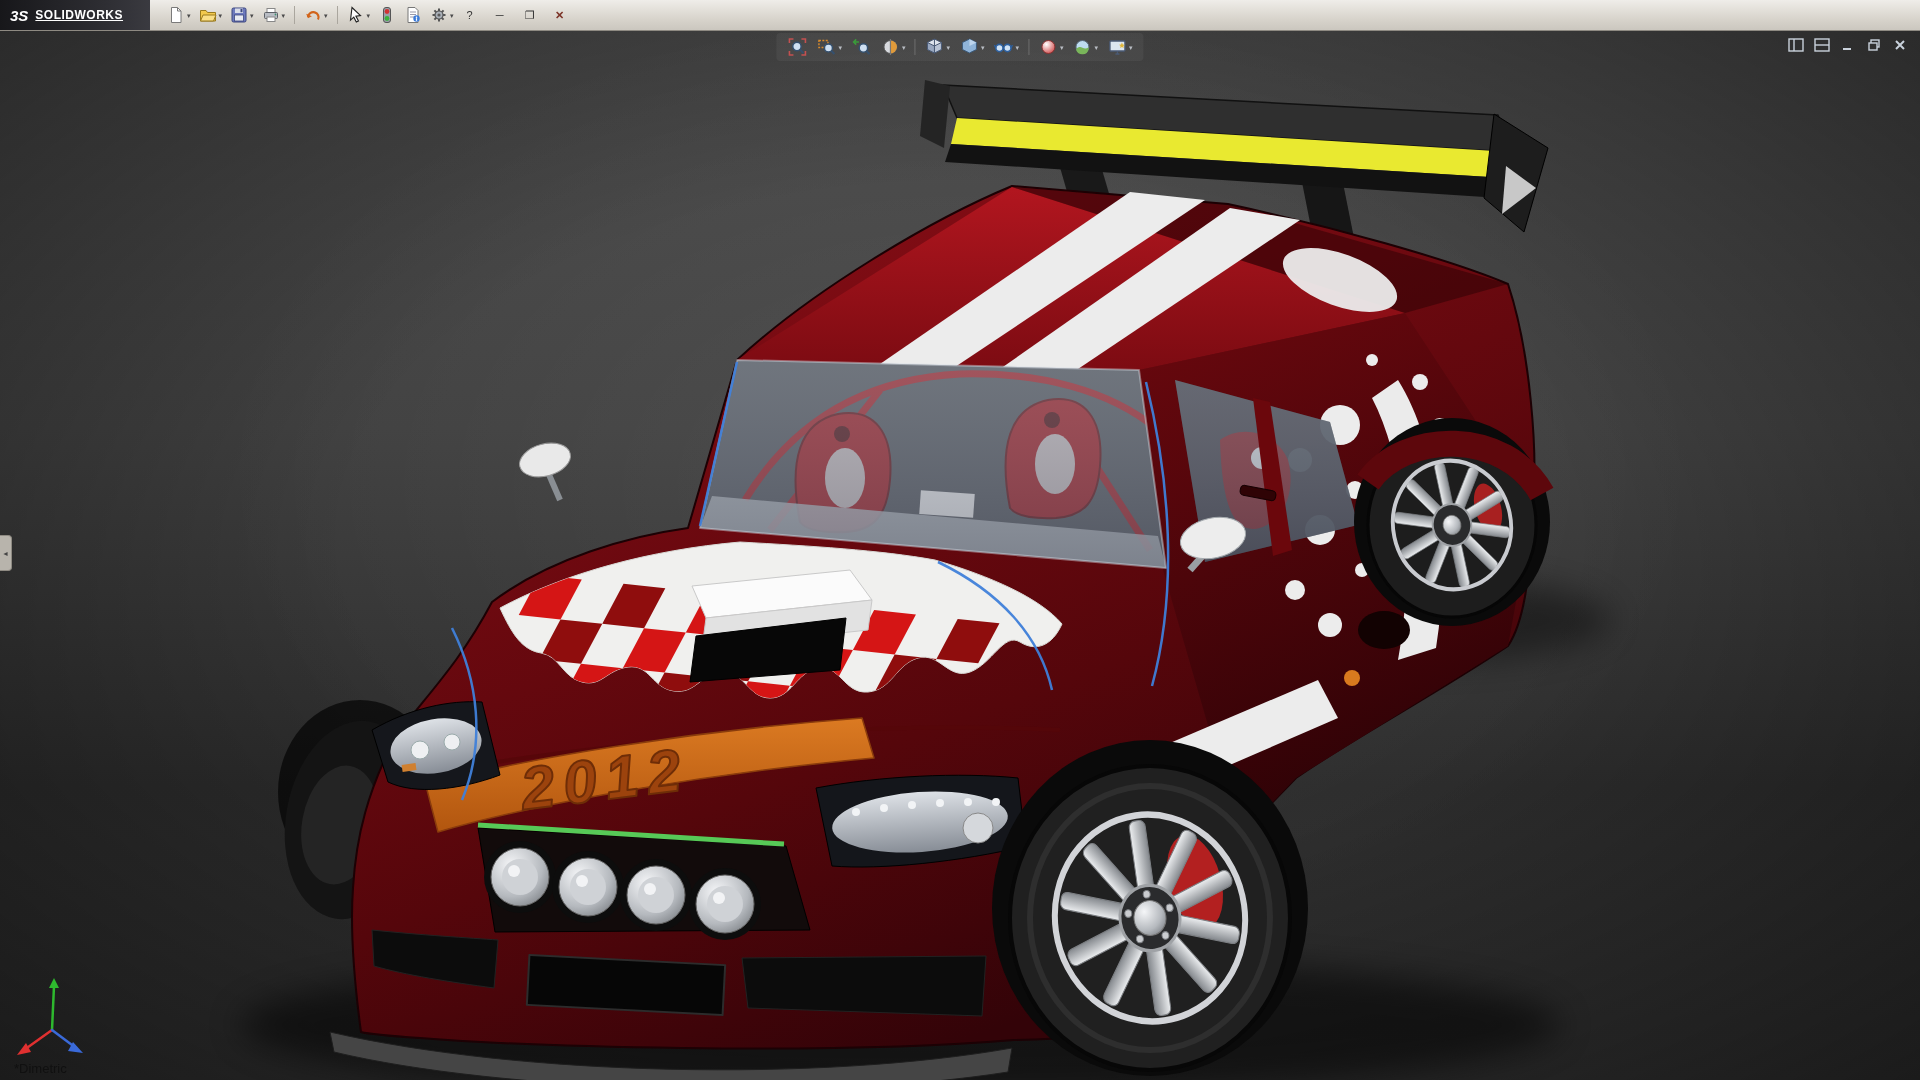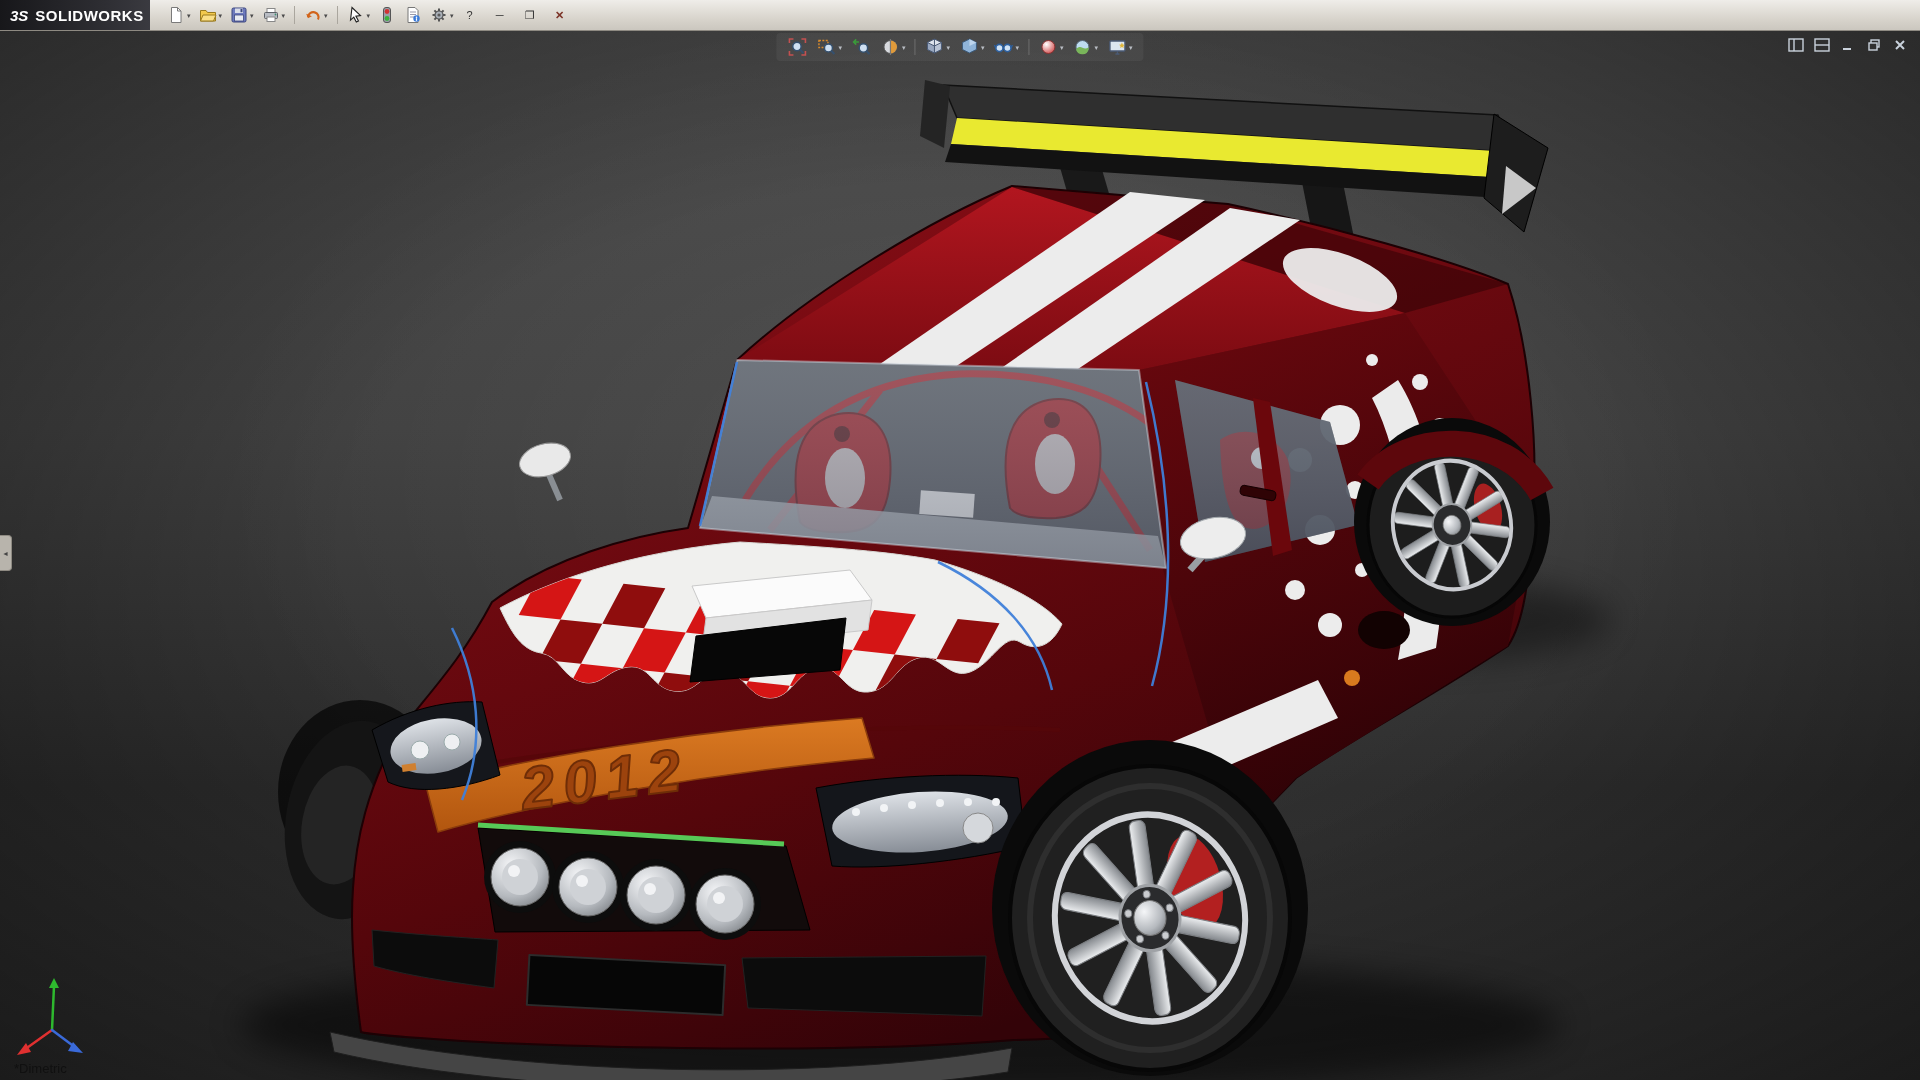--- a/index.html
+++ b/index.html
@@ -4,21 +4,21 @@
 <style>
   html,body{margin:0;padding:0;width:1920px;height:1080px;overflow:hidden;
     font-family:"Liberation Sans",sans-serif;background:#000;}
   
   .titlebar{position:absolute;left:0;top:0;width:1920px;height:30px;
     background:linear-gradient(#efede9,#d9d5cd 60%,#cbc7bf);
     border-bottom:1px solid #8e8a82;display:flex;align-items:center;z-index:30;}
   .logo{height:30px;width:150px;background:linear-gradient(90deg,#17171a,#2e2e33 70%,#3a3a40);
     display:flex;align-items:center;gap:7px;padding-left:10px;box-sizing:border-box;}
   .logo .mark{color:#fff;font-weight:bold;font-style:italic;font-size:15px;}
-  .logo .brand{color:#fff;font-weight:bold;font-size:15px;letter-spacing:.5px;}
+  .logo .brand{color:#fff;font-weight:bold;font-size:12px;letter-spacing:.5px;text-decoration:underline;}
   .tb-toolbar{display:flex;align-items:center;gap:2px;padding-left:14px;}
   .btn{display:flex;align-items:center;gap:2px;height:24px;padding:0 3px;border-radius:2px;cursor:default;}
   .btn svg{display:block;}
   .caret{font-size:7px;color:#4a4a4a;line-height:1;}
   .tb-sep{width:1px;height:18px;background:#aaa69e;margin:0 4px;}
   .doc-title{flex:1;text-align:center;font-size:11.5px;color:#1d1d1d;padding-right:40px;}
   .winctrl{display:flex;align-items:center;gap:4px;padding-right:8px;}
   .winctrl .wbtn{width:24px;height:20px;display:flex;align-items:center;justify-content:center;
     font-size:11px;color:#333;border:1px solid transparent;border-radius:2px;}
   .winctrl .wbtn.close{color:#7c3428;font-weight:bold;}

